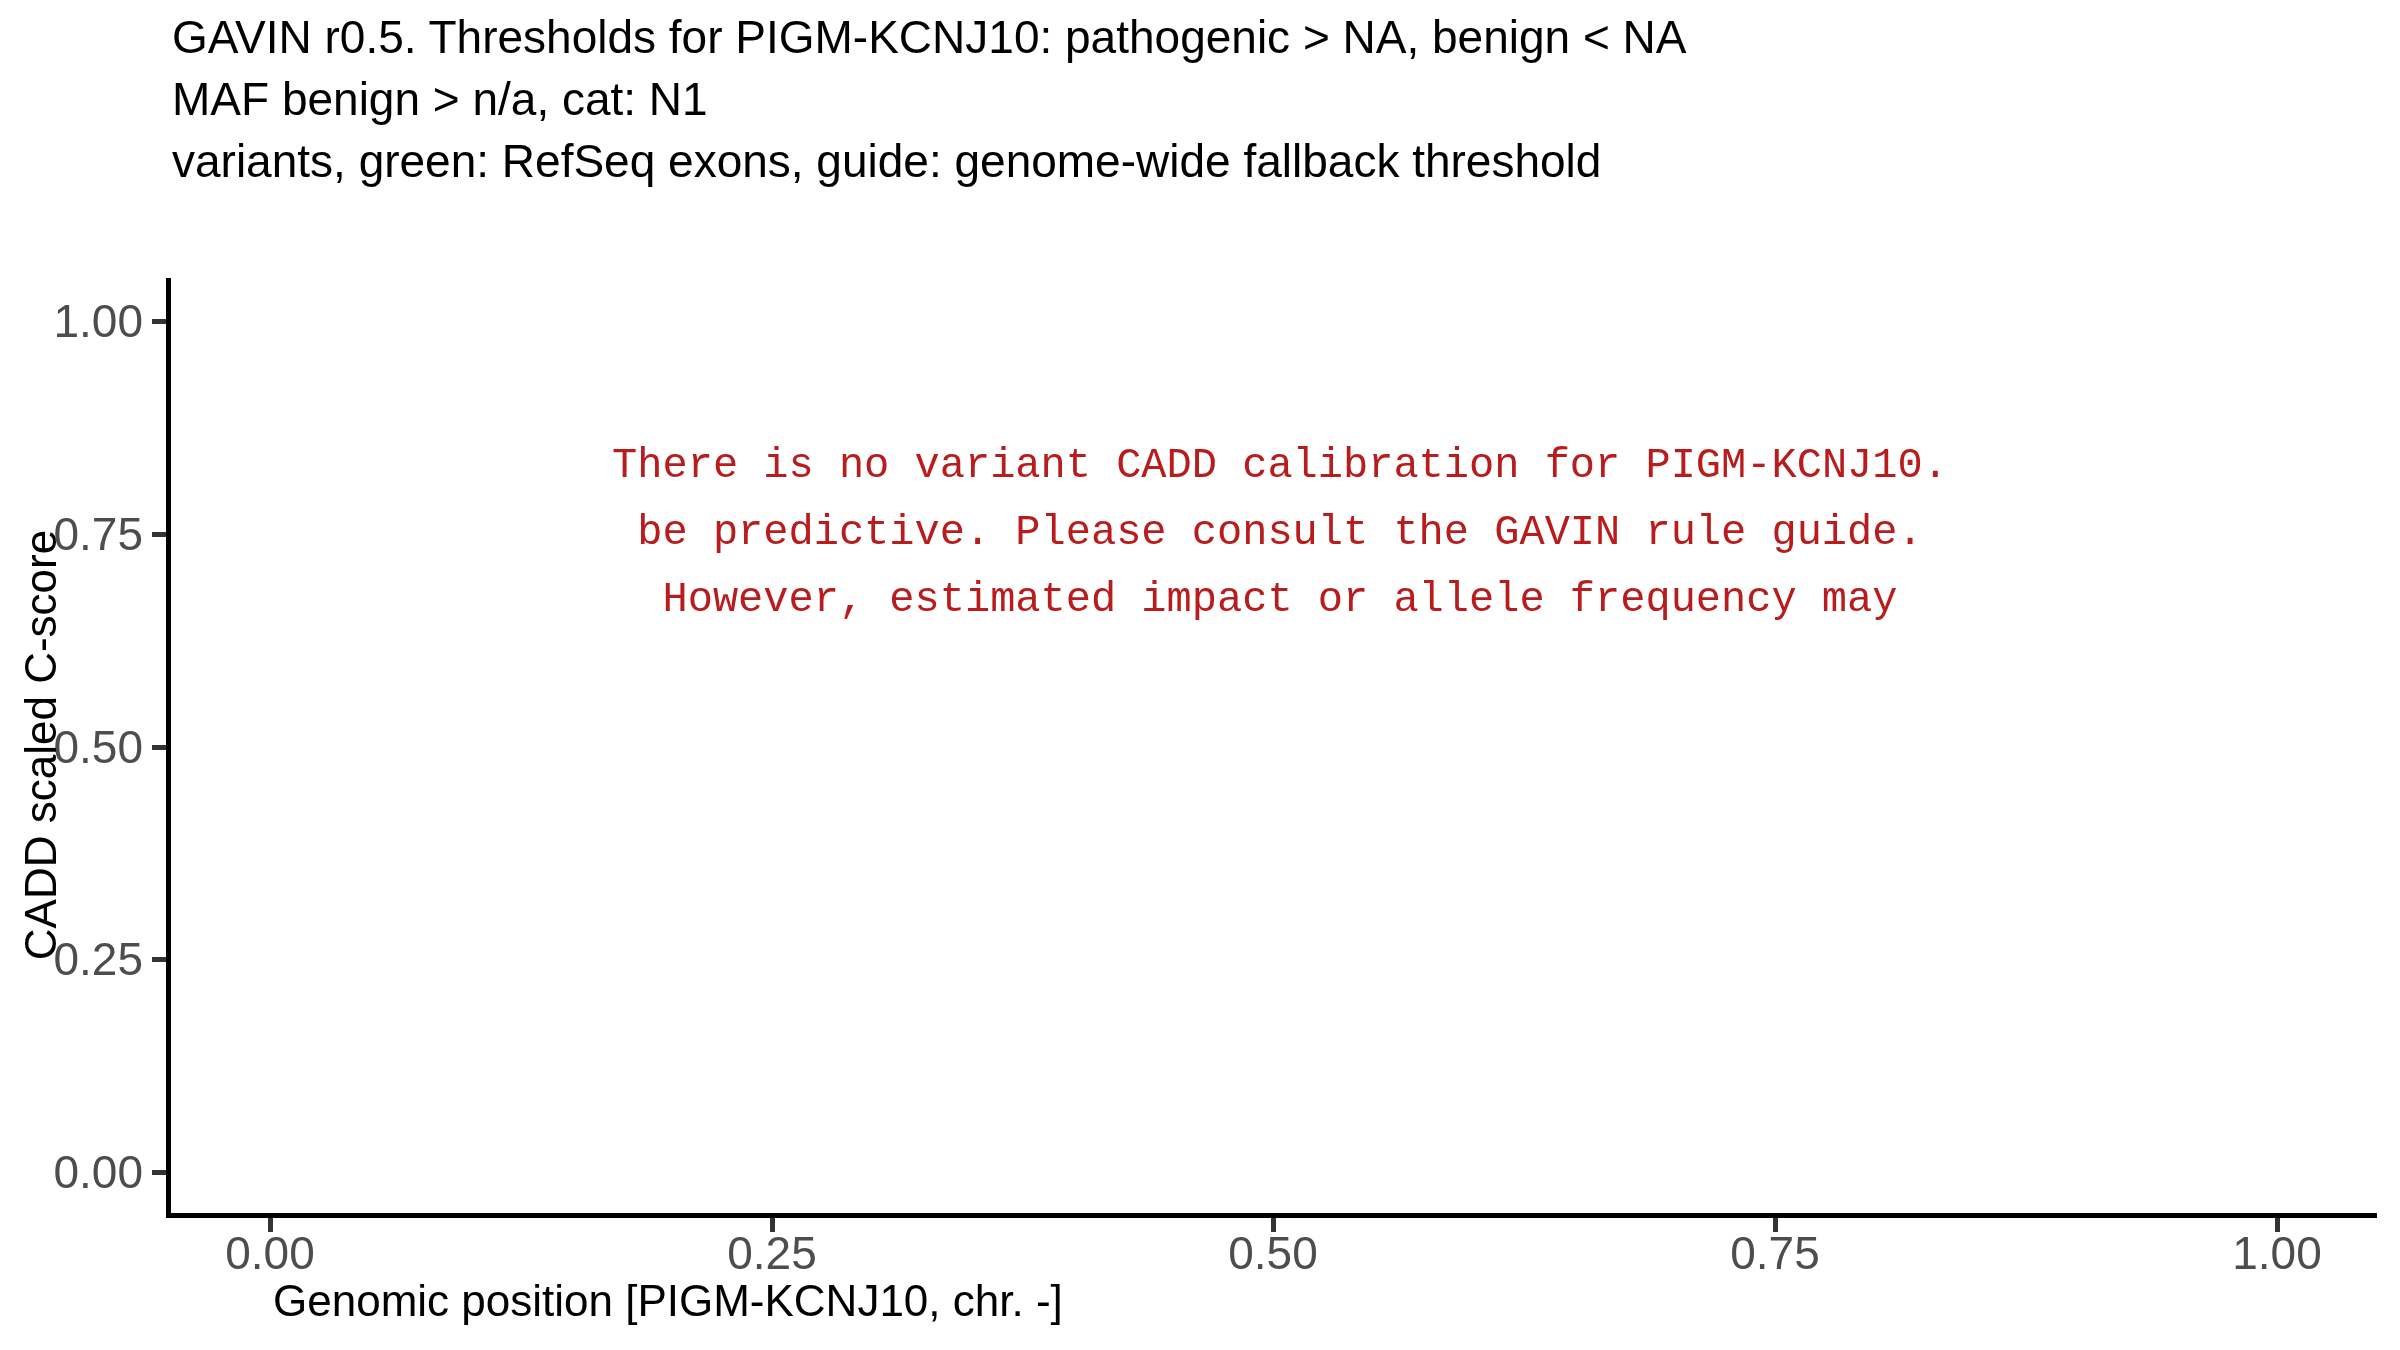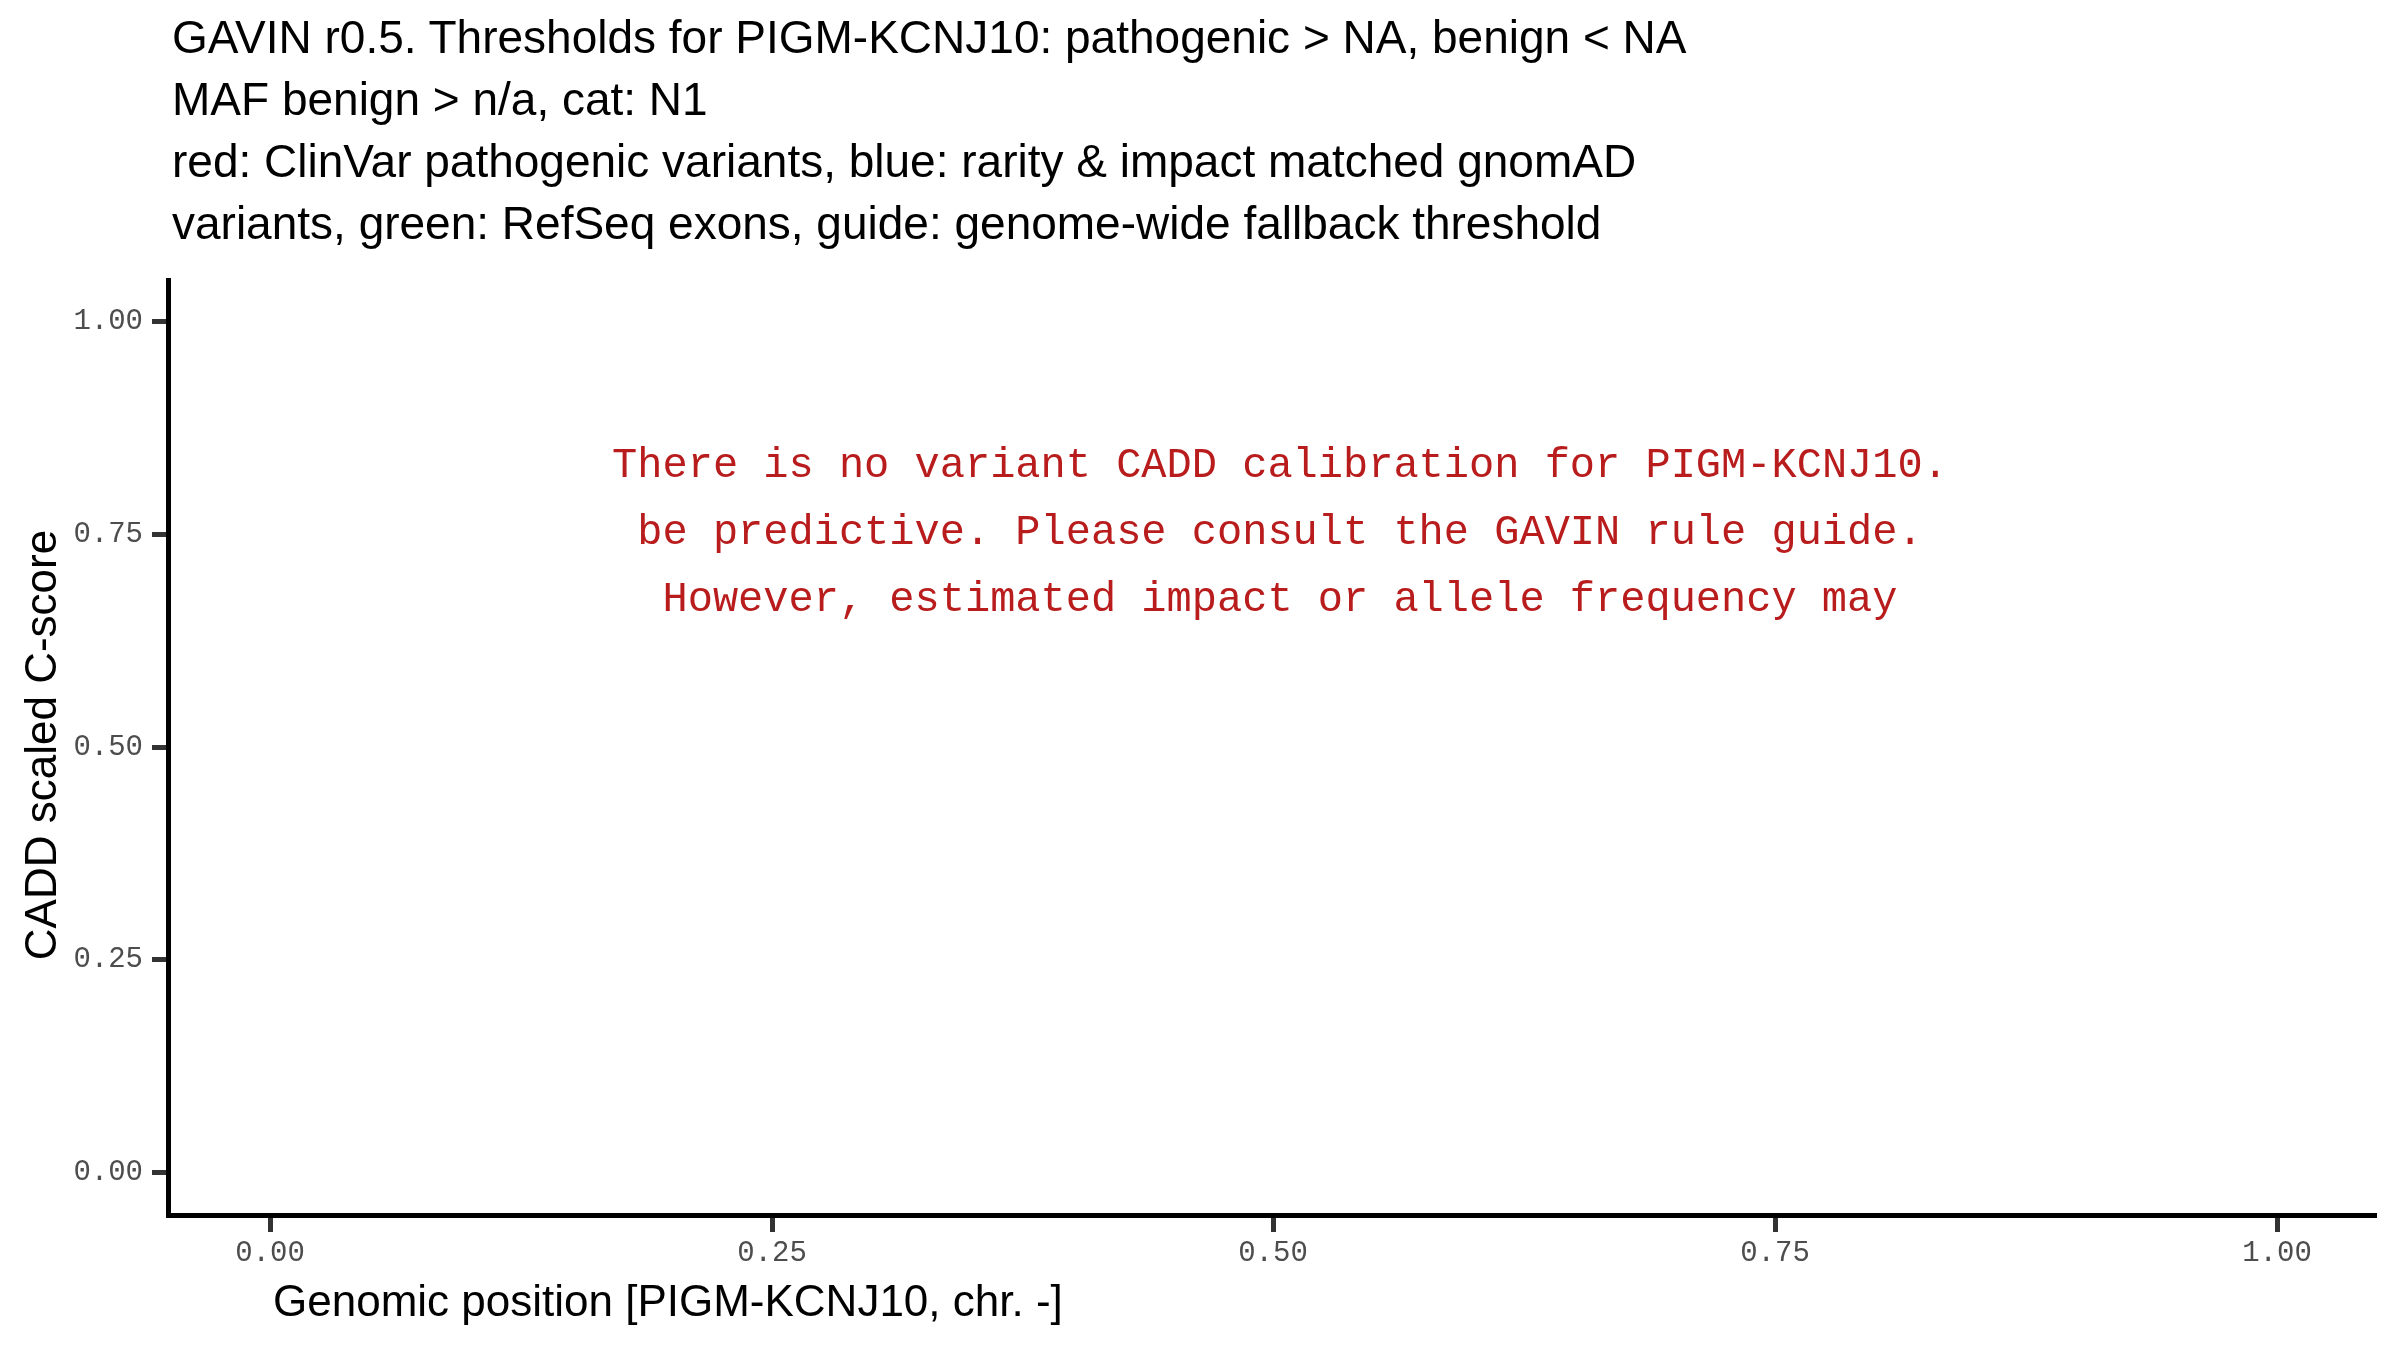--- a/index.html
+++ b/index.html
@@ -44,24 +44,23 @@
   #y-axis-line { left: 166px; top: 278px; width: 5px; height: 940px; }
   #x-axis-line { left: 166px; top: 1213px; width: 2211px; height: 5px; }
   .tick {
     position: absolute;
     background: #333333;
   }
   .tick.y { width: 14px; height: 5px; left: 152px; }
   .tick.x { width: 5px;  height: 14px; top: 1218px; }
   .tick-label {
     position: absolute;
-    font-size: 29px;
+    font-size: 46px;
     line-height: 35px;
     color: #4d4d4d;
-    font-family: Liberation Mono, monospace;
   }
   .tick-label.y {
     left: 30px;
     width: 113px;
     text-align: right;
   }
   .tick-label.x {
     width: 200px;
     text-align: center;
     top: 1236px;
@@ -96,21 +95,20 @@
   }
 </style>
 </head>
 <body>
 
 <div id="chart">
 
   <div class="plot-title" id="plot-title">
       <div>GAVIN r0.5. Thresholds for PIGM-KCNJ10: pathogenic &gt; NA, benign &lt; NA</div>
       <div>MAF benign &gt; n/a, cat: N1</div>
-      <div>red: ClinVar pathogenic variants, blue: rarity &amp; impact matched gnomAD</div>
       <div>variants, green: RefSeq exons, guide: genome-wide fallback threshold</div>
     </div>
 
   <div class="panel"></div>
 
   <div class="axis-line" id="y-axis-line"></div>
   <div class="axis-line" id="x-axis-line"></div>
 
   <div id="ticks">
       <div class="tick x" style="left: 268px;"></div>

